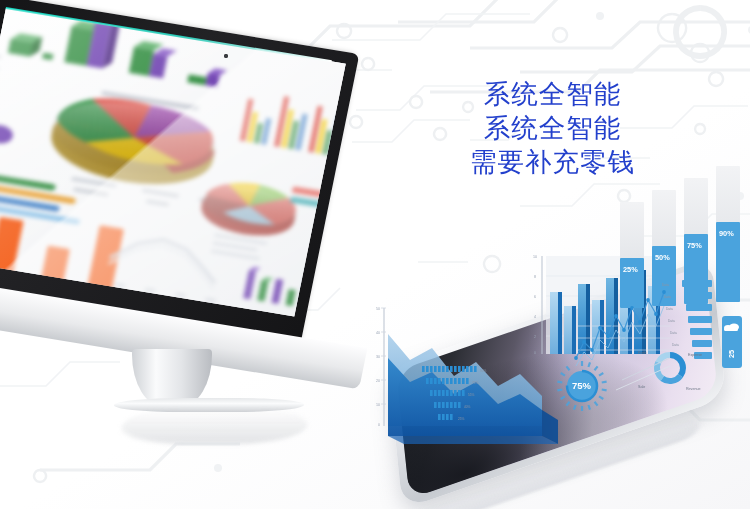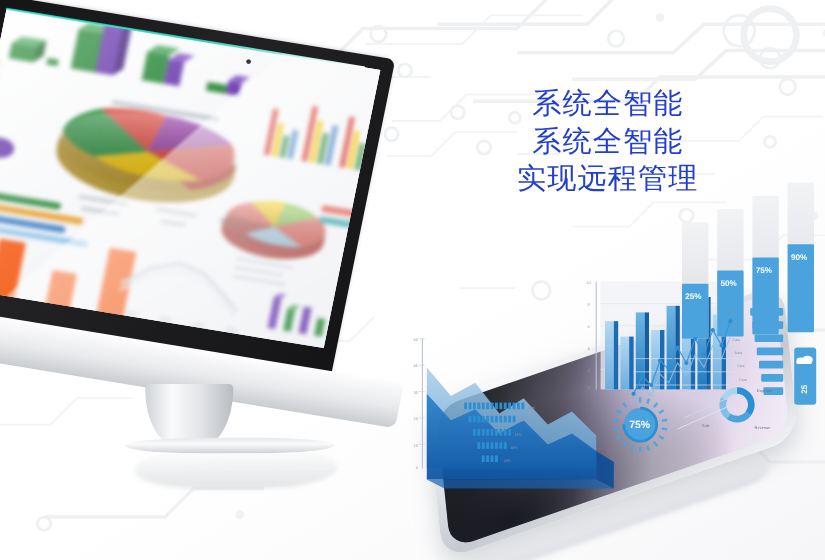--- a/index.html
+++ b/index.html
@@ -640,16 +640,16 @@
       </g>
 
       <line x1="252" y1="150" x2="300" y2="128" stroke="#cfd8e2" stroke-width=".8"></line>
       <line x1="246" y1="160" x2="300" y2="136" stroke="#dde4ec" stroke-width=".8"></line>
     </svg>
   </div>
 
   <div class="tagline">
     <div>系统全智能</div>
     <div>系统全智能</div>
-    <div>实现远程管理</div>
+    <div>需要补充零钱</div>
   </div>
 
 </div>
 
 </body></html>

